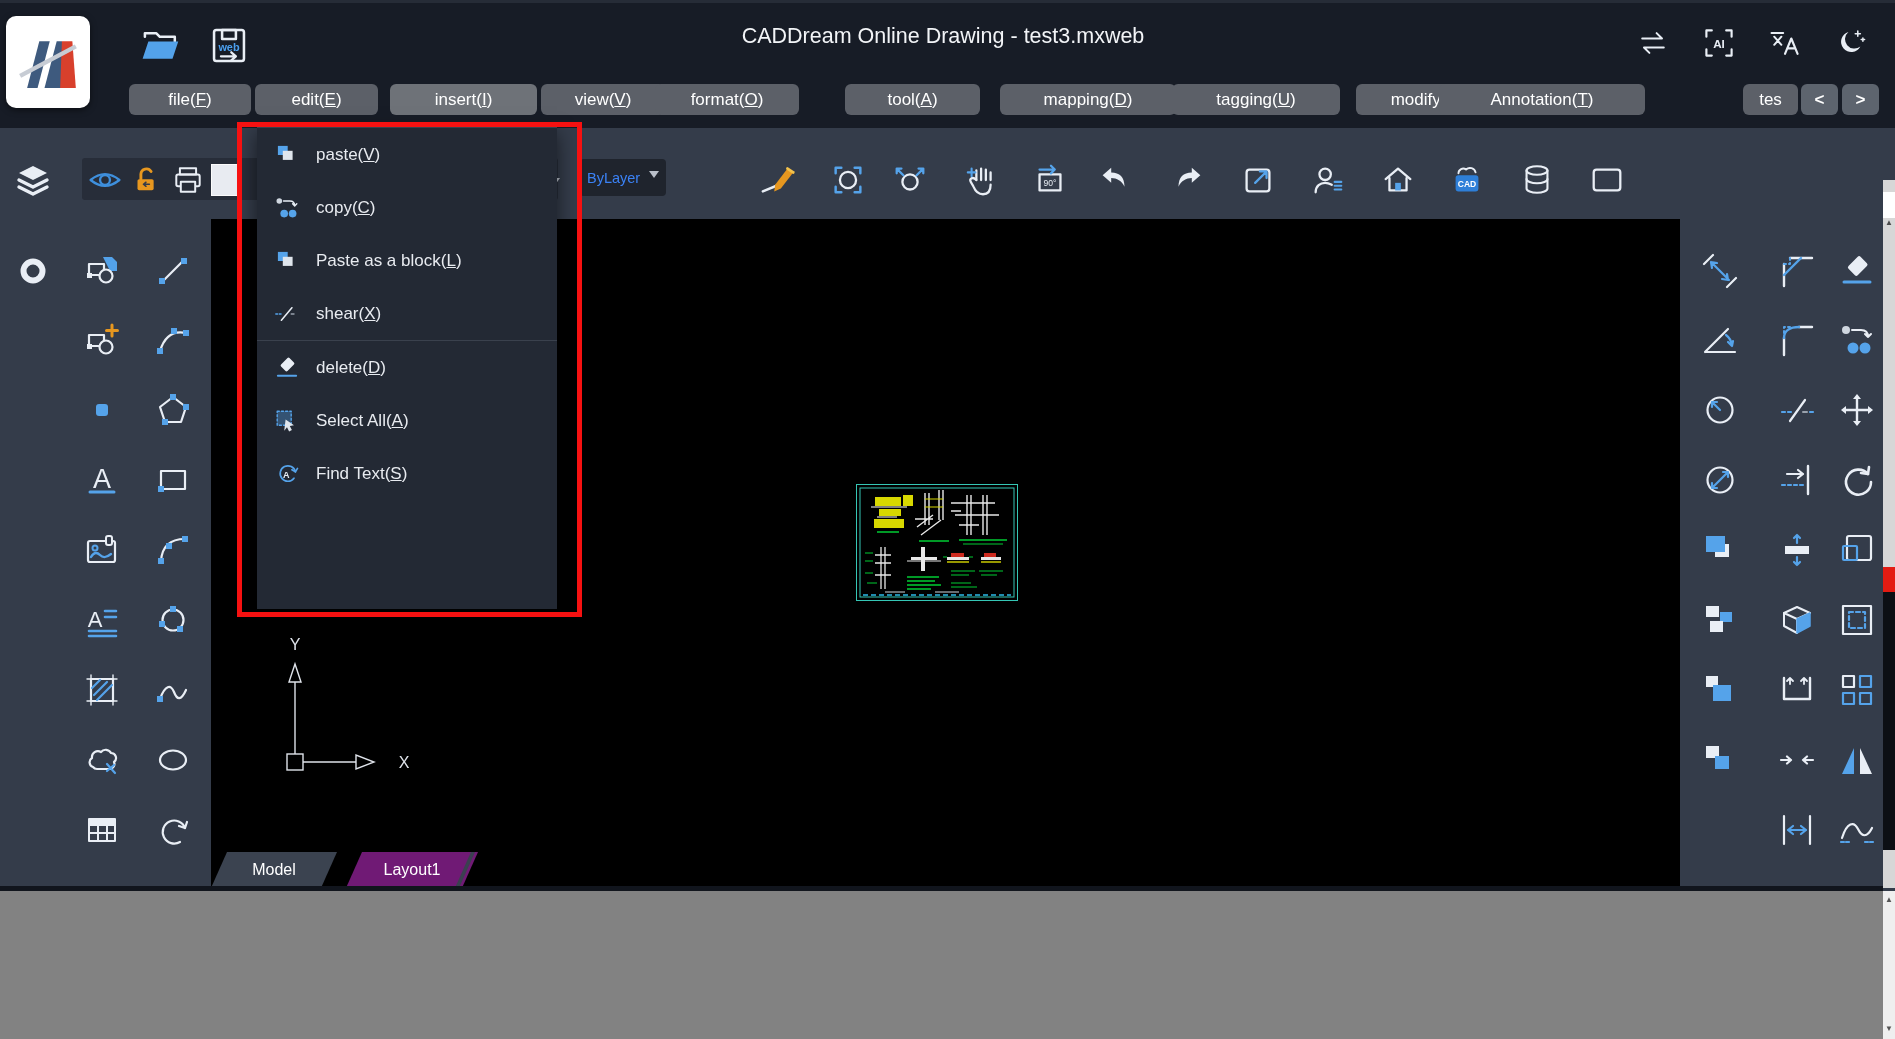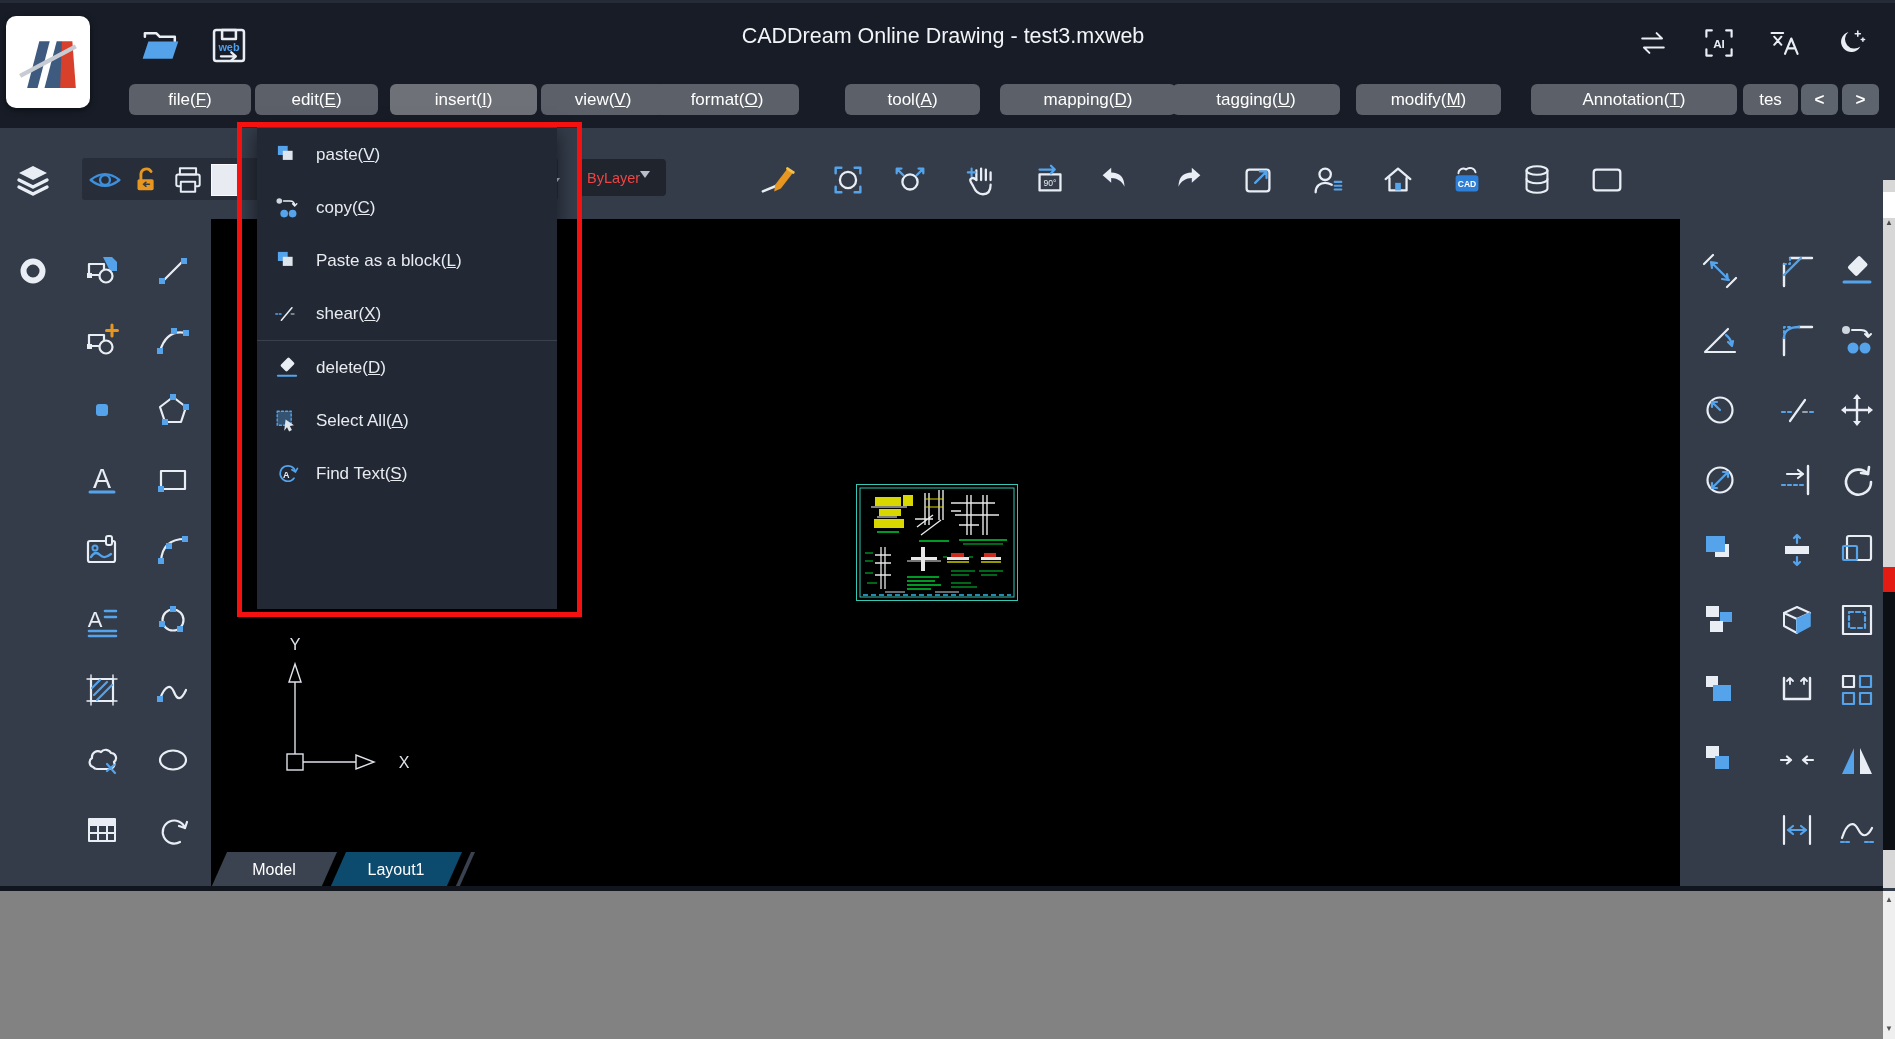--- a/index.html
+++ b/index.html
@@ -17,21 +17,21 @@
   .menu-btn{position:absolute;top:84px;height:31px;background:#5c6068;border-radius:6px;
             color:#fff;font-size:17px;display:flex;align-items:center;justify-content:center;
             cursor:pointer;white-space:nowrap;overflow:hidden}
   .menu-btn.lit{background:#6e7278}
   .nav-btn{position:absolute;top:84px;height:31px;width:37px;background:#5d646e;border-radius:6px;
            color:#fff;font-size:17px;font-weight:bold;display:flex;align-items:center;
            justify-content:center;cursor:pointer}
   #toolpanel{left:82px;top:158px;width:476px;height:42px;background:#272d39;border-radius:3px}
   #swatch{left:211px;top:164px;width:26px;height:30px;background:#e8ebf1;border:1px solid #fbfbfb;cursor:pointer}
   #bylayer{left:580px;top:159px;width:86px;height:37px;background:#1f242d;border-radius:4px;
-           color:#ef4444;font-size:14.5px;display:flex;align-items:center;justify-content:flex-start;
+           color:#3b82f6;font-size:14.5px;display:flex;align-items:center;justify-content:space-between;
            padding:0 7px;box-sizing:border-box;cursor:pointer}
   .caret{width:0;height:0;border:5px solid transparent;border-top:7px solid #b9bfc9;margin-top:6px}
   .tool-cell{position:absolute;width:46px;height:46px;display:flex;align-items:center;
              justify-content:center;cursor:pointer;border-radius:6px}
   #canvas{left:211px;top:219px;width:1469px;height:633px;background:#000;overflow:hidden}
   #tabbar{left:211px;top:852px;width:1469px;height:36px;background:#000}
   .tab{position:absolute;top:852px;height:36px;display:flex;align-items:center;justify-content:center;
        color:#fff;font-size:16px;font-weight:400;cursor:pointer;
        clip-path:polygon(16px 0,100% 0,calc(100% - 16px) 100%,0 100%)}
   #tab-ghost{left:455px;top:852px;width:22px;height:36px;background:#3a4150;
@@ -201,21 +201,21 @@
     <path d="M47 138h53"></path>
     <path d="M100 131v14l18-7z"></path>
     <text x="148" y="144" font-size="16" fill="#dfe3ea" stroke="none" text-anchor="middle">X</text>
   </svg>
 </div>
 
 <div class="abs" id="tabbar"></div>
 <div class="tab" style="left:211px;width:126px;background:#3b4350">
     <span>Model</span>
   </div>
-<div class="tab" style="left:330px;width:132px;background:#0c4a6e">
+<div class="tab" style="left:346px;width:132px;background:#701a75">
     <span>Layout1</span>
   </div>
 <div class="abs" id="tab-ghost"></div>
 
 <div class="abs" id="divider"></div>
 <div class="abs" id="statusbar"></div>
 
 <div id="left-toolbox"></div>
 <div id="right-toolbox"></div>
 
@@ -303,21 +303,21 @@
 
 <div class="menu-btn" style="left: 129px; width: 122px;">file(<u>F</u>)</div>
 <div class="menu-btn" style="left: 255px; width: 123px;">edit(<u>E</u>)</div>
 <div class="menu-btn lit" style="left: 390px; width: 147px;">insert(<u>I</u>)</div>
 <div class="menu-btn" style="left: 541px; width: 124px;">view(<u>V</u>)</div>
 <div class="menu-btn" style="left: 655px; width: 144px; align-items: center;">format(<u>O</u>)</div>
 <div class="menu-btn" style="left: 845px; width: 135px;">tool(<u>A</u>)</div>
 <div class="menu-btn" style="left: 1000px; width: 176px;">mapping(<u>D</u>)</div>
 <div class="menu-btn" style="left: 1172px; width: 168px;">tagging(<u>U</u>)</div>
 <div class="menu-btn" style="left: 1356px; width: 145px;">modify(<u>M</u>)</div>
-<div class="menu-btn" style="left: 1531px; width: 206px;">Annotation(<u>T</u>)</div>
+<div class="menu-btn" style="left: 1439px; width: 206px;">Annotation(<u>T</u>)</div>
 <div class="menu-btn" style="left: 1743px; width: 55px;">tes</div>
 <div class="tool-cell" style="left: 755px; top: 157px;">
     <span class="icon-wrap">
       <svg width="38" height="38" viewBox="0 0 40 40" fill="none" stroke-linecap="round" stroke-linejoin="round">
         <path d="M4 32l17-7" stroke="#e9eef5" stroke-width="2.6"></path>
         <path d="M17 25 30 8l6 4-13 17-7 3z" fill="#e7971f"></path>
         <path d="M30 8l6 4" stroke="#f3c24b" stroke-width="3"></path>
       </svg>
     </span>
   </div>

